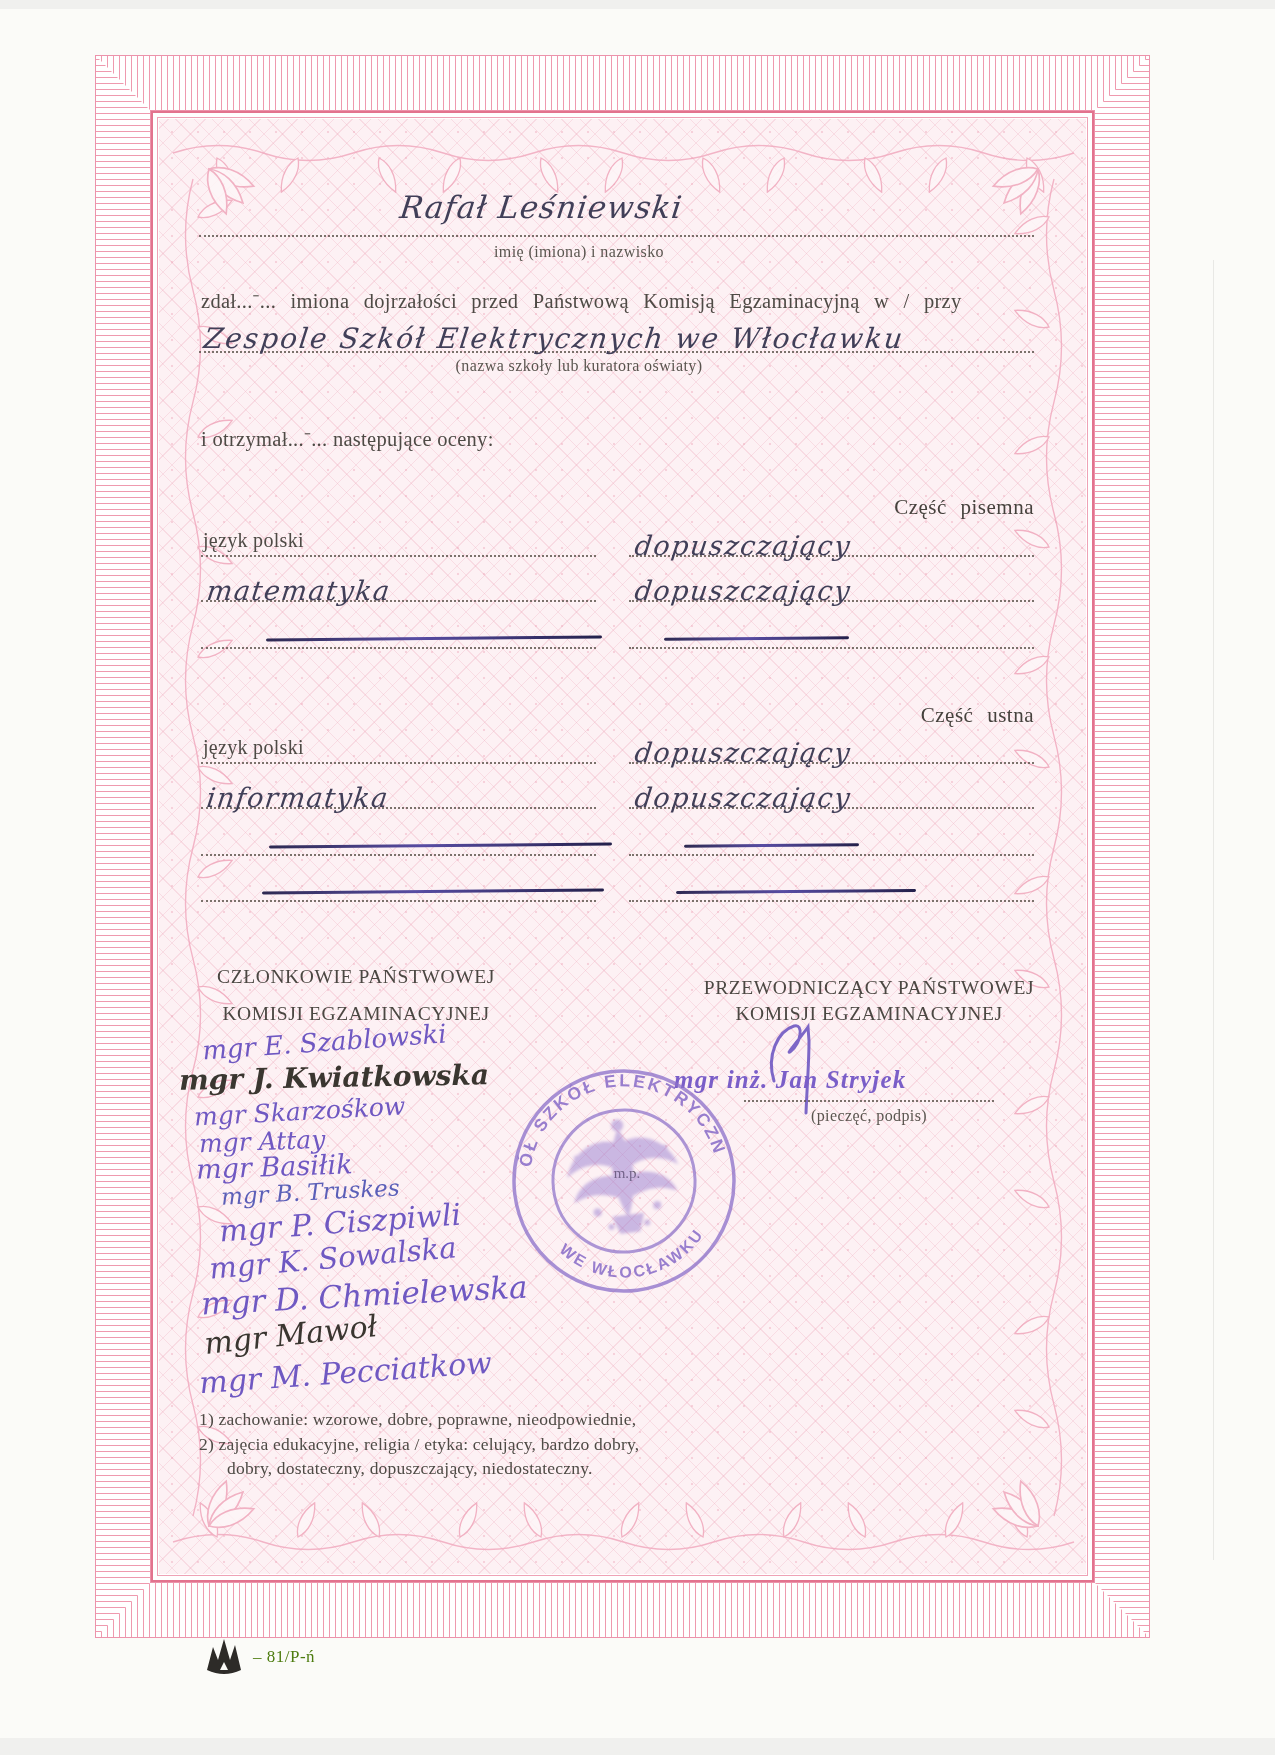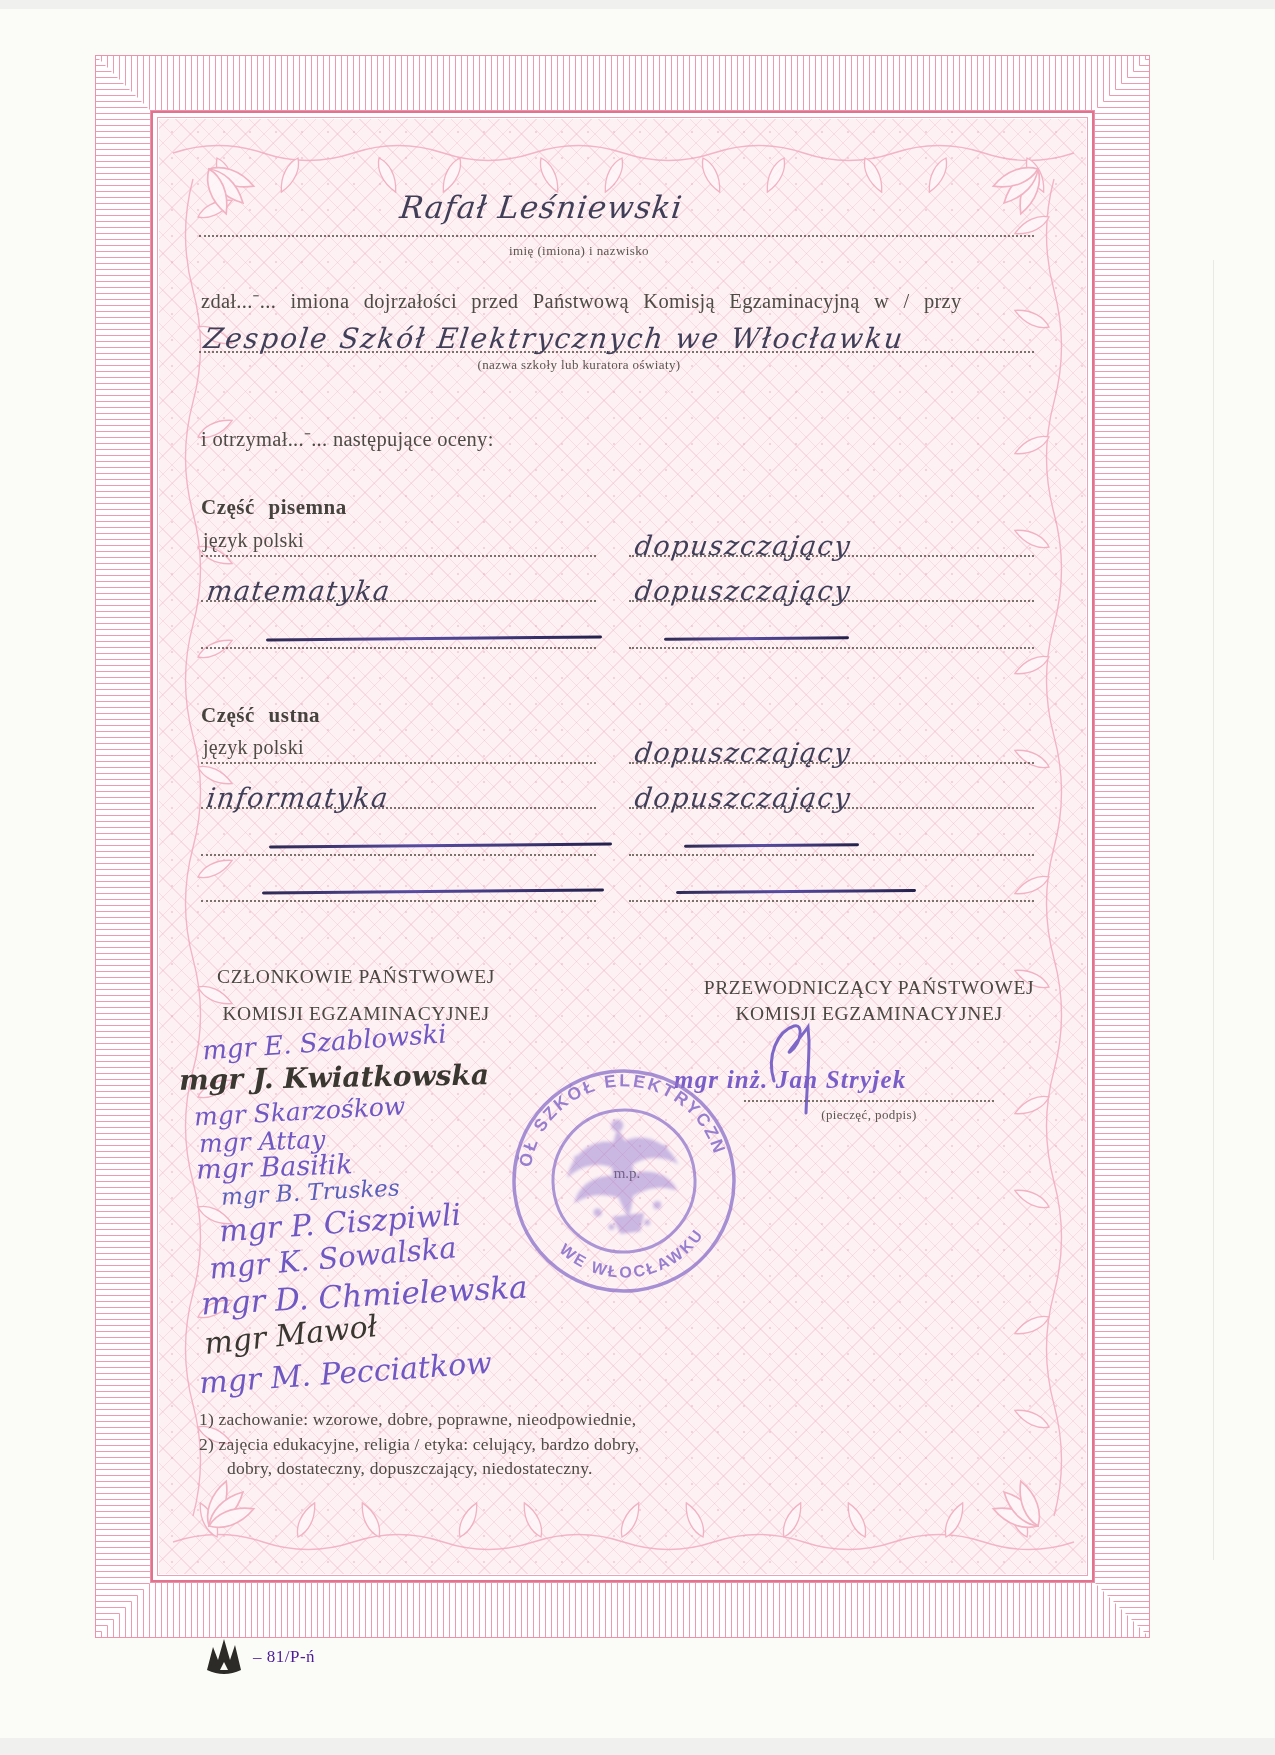--- a/index.html
+++ b/index.html
@@ -38,34 +38,34 @@
     background-size:auto,auto,26px 26px;
   }
   .vine{position:absolute;inset:0;pointer-events:none;opacity:.85;}
 
   
   .printed{color:#4e4a45;}
   .hand{
     font-family:"DejaVu Serif", serif;font-style:italic;color:#413f58;
     transform:skewX(-7deg);display:inline-block;letter-spacing:1px;
   }
-  .caption{position:absolute;text-align:center;font-size:13px;color:#5a554f;letter-spacing:.4px;}
+  .caption{position:absolute;text-align:center;font-size:16px;color:#5a554f;letter-spacing:.4px;}
   .dotted{border-bottom:2px dotted rgba(90,82,74,.8);}
 
   .name-field{position:absolute;left:40px;top:70px;width:835px;height:48px;text-align:center;padding-right:150px;box-sizing:border-box;}
   .name-field .hand{font-size:31px;}
   .cap-name{left:40px;top:124px;width:760px;}
 
   .zdal{position:absolute;left:42px;top:167px;width:840px;font-size:20.5px;word-spacing:9px;letter-spacing:.3px;}
   .school-field{position:absolute;left:40px;top:178px;width:835px;height:54px;}
   .school-field .hand{position:absolute;left:5px;bottom:-4px;font-size:28px;white-space:nowrap;letter-spacing:2px;}
   .cap-school{left:40px;top:238px;width:760px;}
   .otrzymal{position:absolute;left:42px;top:305px;font-size:20.5px;letter-spacing:.3px;}
 
-  .sec-title{position:absolute;left:42px;width:833px;text-align:left;font-size:21px;font-weight:bold;color:#46423d;word-spacing:8px;letter-spacing:.5px;}
+  .sec-title{position:absolute;left:42px;width:833px;text-align:right;font-size:21px;font-weight:normal;color:#46423d;word-spacing:8px;letter-spacing:.5px;}
   .t-pisemna{top:376px;}
   .t-ustna{top:584px;}
 
   .row{position:absolute;left:42px;width:833px;height:36px;}
   .wr1{top:402px;}.wr2{top:447px;}.wr3{top:494px;}
   .or1{top:609px;}.or2{top:654px;}.or3{top:701px;}.or4{top:747px;}
   .cell{position:absolute;bottom:0;height:36px;}
   .cl{left:0;width:395px;}
   .cr{left:428px;width:405px;}
   .cell .printed-label{position:absolute;left:2px;bottom:3px;font-size:20px;color:#4e4a45;letter-spacing:.3px;}
@@ -116,21 +116,21 @@
   .stamp{position:absolute;left:335px;top:932px;transform:rotate(-7deg);opacity:.88;}
   .stamp-arc{font-family:"Liberation Sans", sans-serif;font-weight:bold;font-size:17.5px;
     fill:#8b6fc9;letter-spacing:2.5px;}
 
   
   .skala{position:absolute;left:40px;top:1288px;width:600px;font-size:17.5px;color:#4e4a45;line-height:24.5px;letter-spacing:.2px;}
   .skala .indent{padding-left:28px;}
 
   
   .footer{position:absolute;left:204px;top:1639px;display:flex;align-items:flex-start;}
-  .footer-text{margin-left:9px;margin-top:8px;font-size:17px;color:#4c1d95;letter-spacing:.5px;}
+  .footer-text{margin-left:9px;margin-top:8px;font-size:17px;color:#4d7c0f;letter-spacing:.5px;}
 </style>
 </head>
 <body>
 
 <div class="scan-top"></div>
 <div class="scan-bottom"></div>
 <div class="scan-edge-r"></div>
 
 <div class="cert">
   <div class="band band-t"></div>

